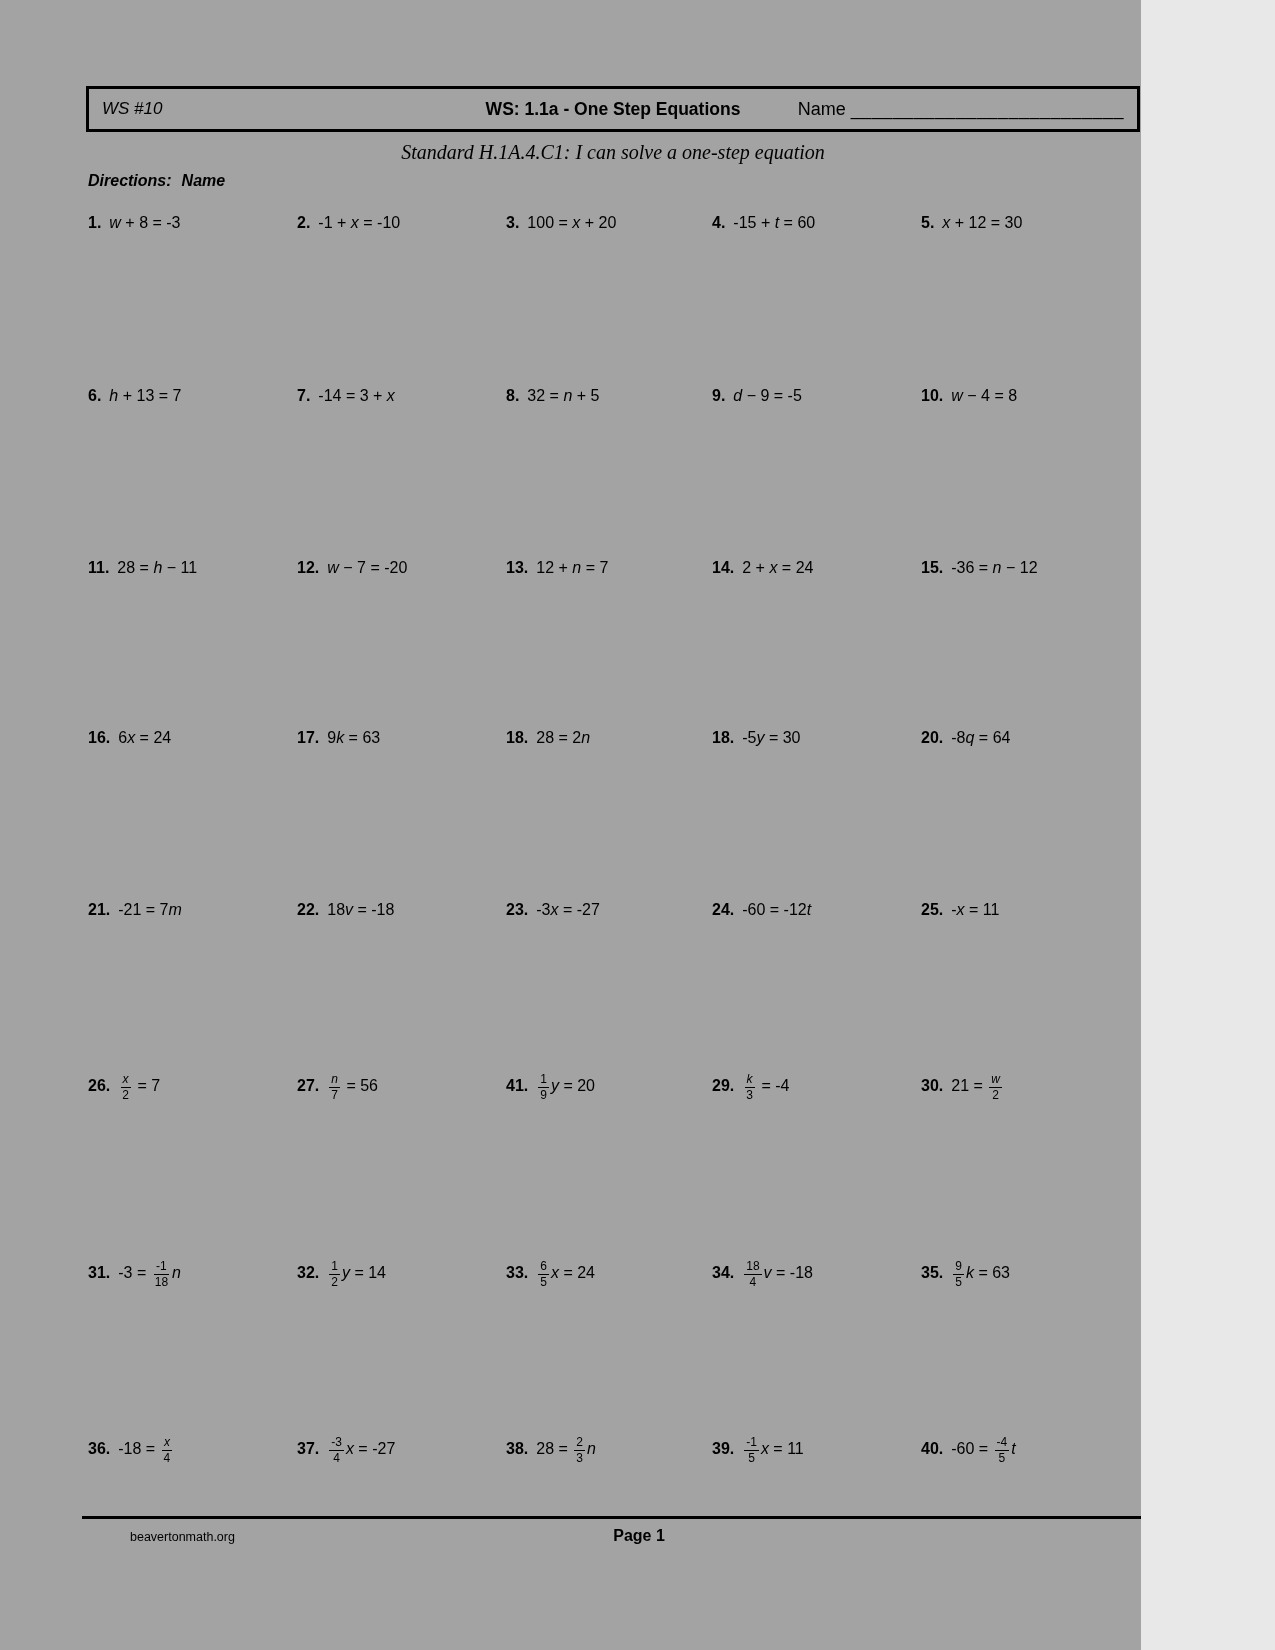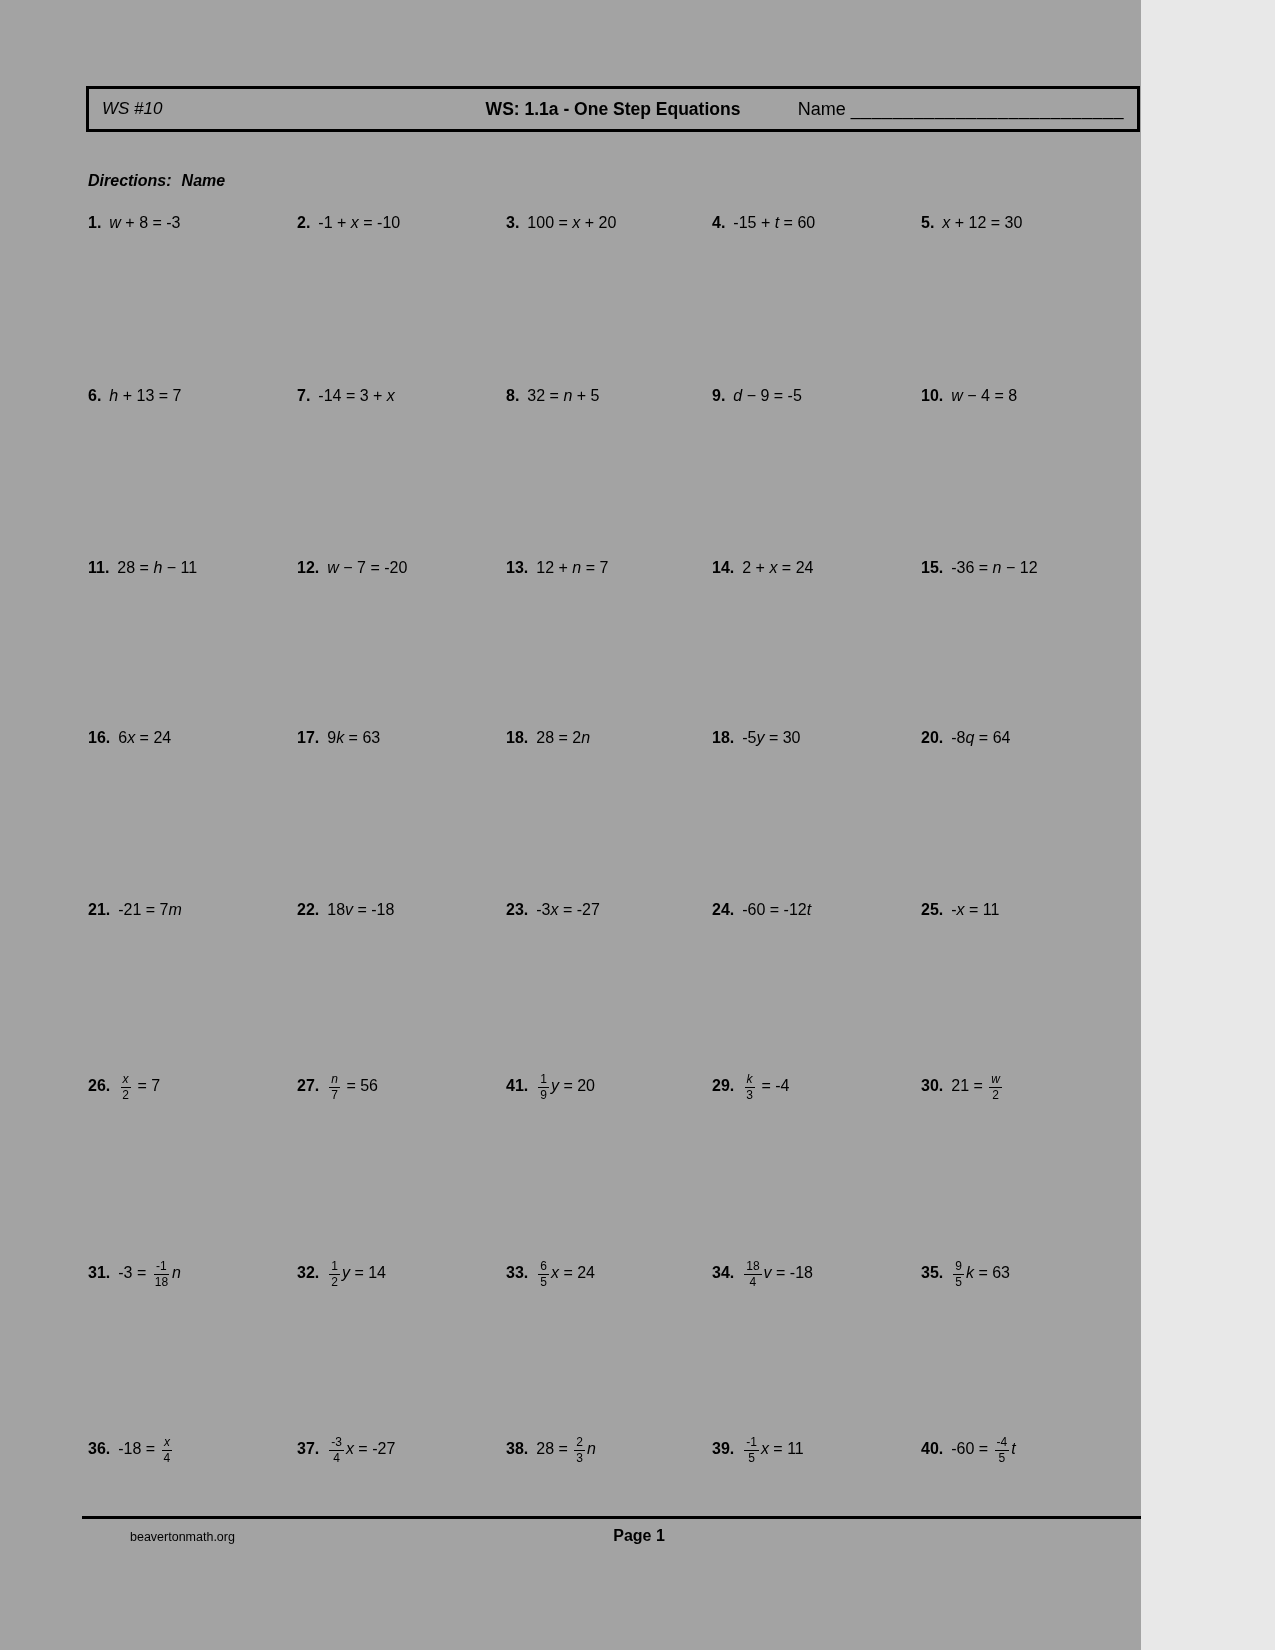--- a/index.html
+++ b/index.html
@@ -103,20 +103,21 @@
 <body>
 
 <div class="page">
 
   <div class="header-box">
     <span class="ws-num">WS #10</span>
     <span class="hdr-title">WS: 1.1a - One Step Equations</span>
     <span class="name-area"><span>Name</span> <span class="name-line">__________________________</span></span>
   </div>
 
+  <div class="standard">Standard H.1A.4.C1: I can solve a one-step equation</div>
 
   <div class="directions">
     <span class="dir-label">Directions:</span><span class="dir-text">Name</span>
   </div>
 
   <div class="grid">
       <div class="problem"><span class="pnum">1.</span><span class="eq"><span class="var">w</span> + 8 = -3</span></div>
       <div class="problem"><span class="pnum">2.</span><span class="eq">-1 + <span class="var">x</span> = -10</span></div>
       <div class="problem"><span class="pnum">3.</span><span class="eq">100 = <span class="var">x</span> + 20</span></div>
       <div class="problem"><span class="pnum">4.</span><span class="eq">-15 + <span class="var">t</span> = 60</span></div>

